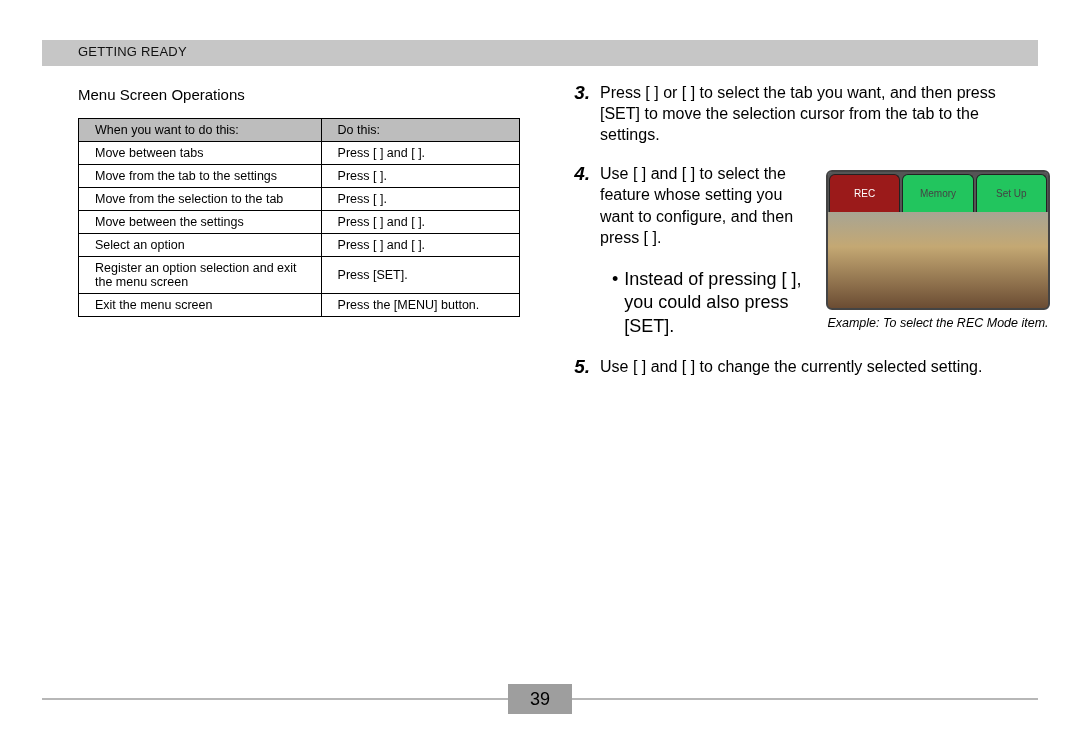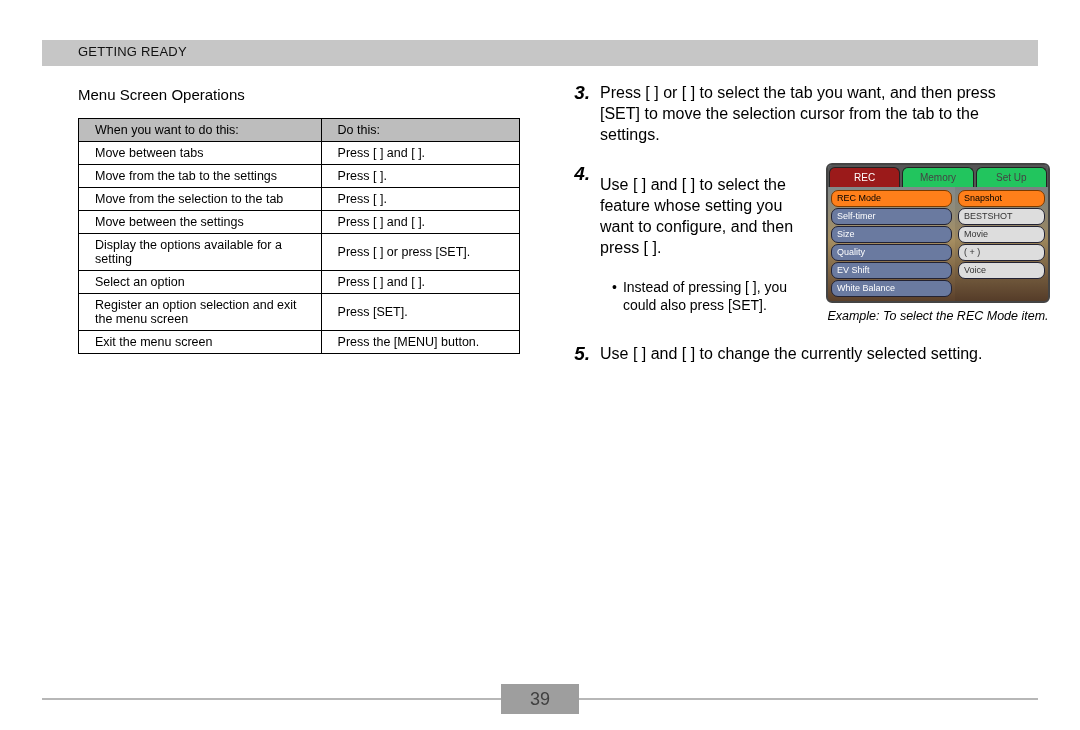--- a/index.html
+++ b/index.html
@@ -26,31 +26,31 @@
   .subheading{font-size:15px;margin-bottom:15px}
   table.ops{border-collapse:collapse;width:100%;font-size:12.5px}
   table.ops th, table.ops td{border:1px solid var(--border);padding:4px 16px;vertical-align:middle;text-align:left}
   table.ops th{background:#bdbdbd;font-weight:400}
   table.ops td:first-child{width:55%}
   
   .ol{list-style:none;padding:0;margin:0}
   .ol>li{display:flex;gap:10px;margin-bottom:18px}
   .num{font-style:italic;font-weight:700;font-size:19px;min-width:20px;text-align:right}
   .txt{font-size:16px;line-height:1.32;flex:1}
-  .sub-bullet{margin-top:20px;font-size:14px;line-height:1.3;padding-left:12px;display:flex;gap:6px}
+  .sub-bullet{margin-top:20px;font-size:18px;line-height:1.3;padding-left:12px;display:flex;gap:6px}
   .sub-bullet::before{content:"•"}
   .step4-body{display:flex;gap:21px;align-items:center}
   .step4-text{width:205px}
   .example{font-size:12.5px;font-style:italic;text-align:center;margin-top:6px;line-height:1.25}
   
   .hr{position:absolute;left:42px;right:42px;bottom:30px;height:2px;background:var(--hr)}
-  .pagenum-box{position:absolute;left:50%;transform:translateX(-50%);bottom:16px;width:78px;height:30px;background:var(--pagenum-bg);color:#404040;display:flex;align-items:center;justify-content:center;font-size:18px}
+  .pagenum-box{position:absolute;left:50%;transform:translateX(-50%);bottom:16px;width:64px;height:30px;background:var(--pagenum-bg);color:#000000;display:flex;align-items:center;justify-content:center;font-size:18px}
   
   .lcd{width:220px;height:136px;border-radius:6px;overflow:hidden;position:relative;border:2px solid #444;background:linear-gradient(180deg,#87a0b8 0%,#c4a873 55%,#6b4c33 100%)}
-  .tabs{display:flex;height:22px;background:#555}
+  .tabs{display:flex;height:40px;background:#555}
   .tab{flex:1;border:1px solid #222;border-bottom:none;border-radius:6px 6px 0 0;display:flex;align-items:center;justify-content:center;font-size:10px;color:#444;background:#22c55e;margin:2px 1px 0}
   .tab.active{background:#9b1a1a;color:#fff}
   .lcd-body{display:flex;height:calc(100% - 22px)}
   .lcd-left{width:55%;padding:2px 3px;background:rgba(0,0,0,.15)}
   .lcd-right{flex:1;padding:2px 3px;background:rgba(0,0,0,.2)}
   .pill{height:15px;border-radius:7px;font-size:9px;display:flex;align-items:center;padding:0 5px;margin:1px 0;color:#fff;background:var(--lcd-blue);border:1px solid #223}
   .pill.hl{background:var(--lcd-highlight);color:#000;border-color:#7a3a00}
   .pill.rs{background:#ddd;color:#333}
 </style>
 </head>
@@ -80,24 +80,20 @@
           </tr>
       <tr>
             <td>Move from the selection to the tab</td>
             <td>Press [   ].</td>
           </tr>
       <tr>
             <td>Move between the settings</td>
             <td>Press [   ] and [   ].</td>
           </tr>
       <tr>
-            <td>Display the options available for a setting</td>
-            <td>Press [   ] or press [SET].</td>
-          </tr>
-      <tr>
             <td>Select an option</td>
             <td>Press [   ] and [   ].</td>
           </tr>
       <tr>
             <td>Register an option selection and exit the menu screen</td>
             <td>Press [SET].</td>
           </tr>
       <tr>
             <td>Exit the menu screen</td>
             <td>Press the [MENU] button.</td>
@@ -121,37 +117,20 @@
             <span>Instead of pressing [    ], you could also press [SET].</span>
           </div>
         </div>
         <div>
           <div class="lcd">
             <div class="tabs">
               <div class="tab active">REC</div>
               <div class="tab">Memory</div>
               <div class="tab">Set Up</div>
             </div>
-            <div class="lcd-body">
-              <div class="lcd-left">
-                <div class="pill hl">REC Mode</div>
-                <div class="pill">Self-timer</div>
-                <div class="pill">Size</div>
-                <div class="pill">Quality</div>
-                <div class="pill">EV Shift</div>
-                <div class="pill">White Balance</div>
-              </div>
-              <div class="lcd-right">
-                <div class="pill hl">Snapshot</div>
-                <div class="pill rs">BESTSHOT</div>
-                <div class="pill rs">Movie</div>
-                <div class="pill rs">(  +  )</div>
-                <div class="pill rs">Voice</div>
-              </div>
-            </div>
           </div>
           <div class="example">Example: To select the REC Mode item.</div>
         </div>
       </div>
     </li>
     <li>
       <div class="num">5.</div>
       <div class="txt">Use [    ] and [    ] to change the currently selected setting.</div>
     </li>
   </ul>

